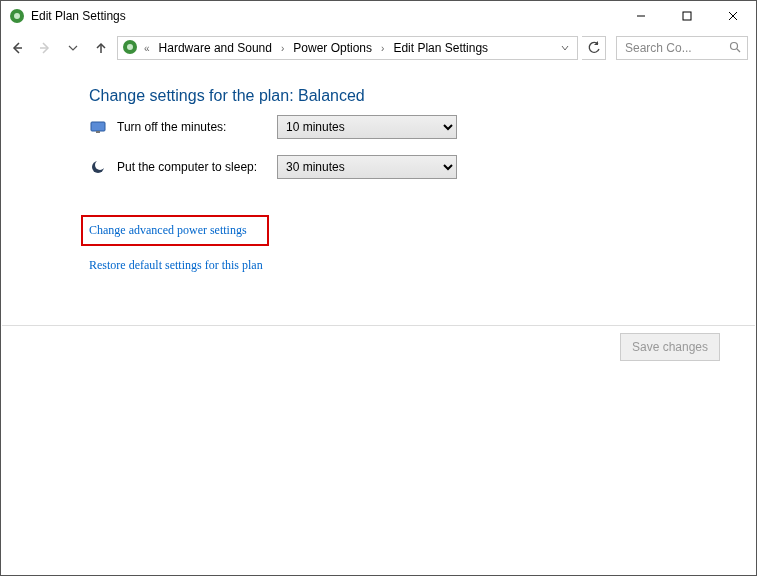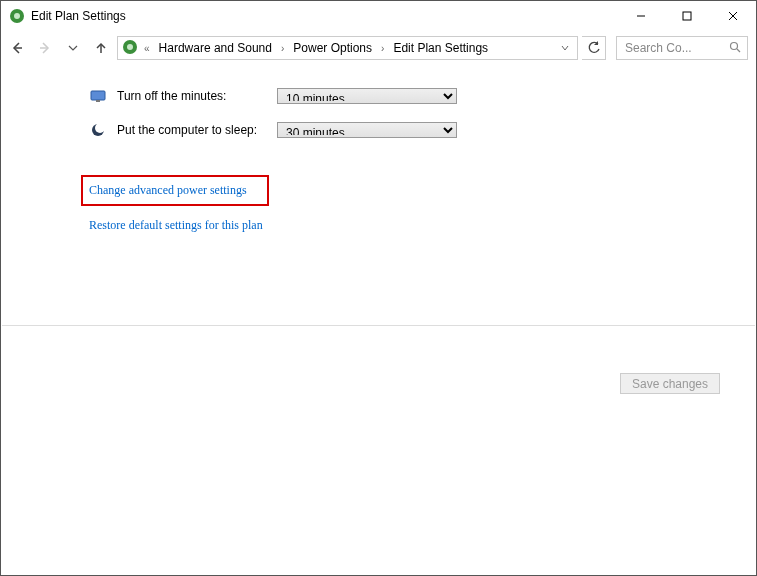--- a/index.html
+++ b/index.html
@@ -111,21 +111,21 @@
   .row .icon {
     width: 18px; height: 18px;
     margin-right: 10px;
     display:inline-flex; align-items:center; justify-content:center;
   }
   .row .label {
     width: 160px;
   }
   select.win {
     width: 180px;
-    height: 16px;
+    height: 24px;
     border: 1px solid #999;
     background: linear-gradient(#efefef,#e2e2e2);
     font-size: 12px;
     padding: 2px 4px;
     appearance: auto;
   }
   .links {
     margin-top: 36px;
   }
   .link {
@@ -149,27 +149,26 @@
   }
   .footer-btns {
     position: absolute;
     top: 332px;
     right: 36px;
     display: flex;
     gap: 10px;
   }
   .button {
     min-width: 100px;
-    height: 21px;
+    height: 28px;
     border: 1px solid #aaa;
     background: #e6e6e6;
     display: flex; align-items:center; justify-content:center;
     font-size: 12px;
     padding: 0 8px;
-    margin-top: 40px;
   }
   .button.disabled {
     border: 1px solid #ccc;
     color: #999;
     background: #efefef;
   }
 </style>
 </head>
 <body>
 
@@ -255,20 +254,21 @@
     <span>
       <svg width="12" height="12" viewBox="0 0 12 12">
           <circle cx="5" cy="5" r="3.5" fill="none" stroke="#888" stroke-width="1.2"></circle>
           <line x1="8" y1="8" x2="11" y2="11" stroke="#888" stroke-width="1.2"></line>
         </svg>
     </span>
   </div>
 </div>
 
 <div class="content">
+  <div class="heading">Change settings for the plan: Balanced</div>
 
   <div class="row">
     <span class="icon">
       <svg width="16" height="16" viewBox="0 0 16 16">
           <rect x="1" y="3" width="14" height="9" rx="1" fill="#5a8bd6" stroke="#2a5ba0"></rect>
           <rect x="6" y="12" width="4" height="2" fill="#777"></rect>
         </svg>
     </span>
     <span class="label">Turn off the minutes:</span>
     <select class="win">

